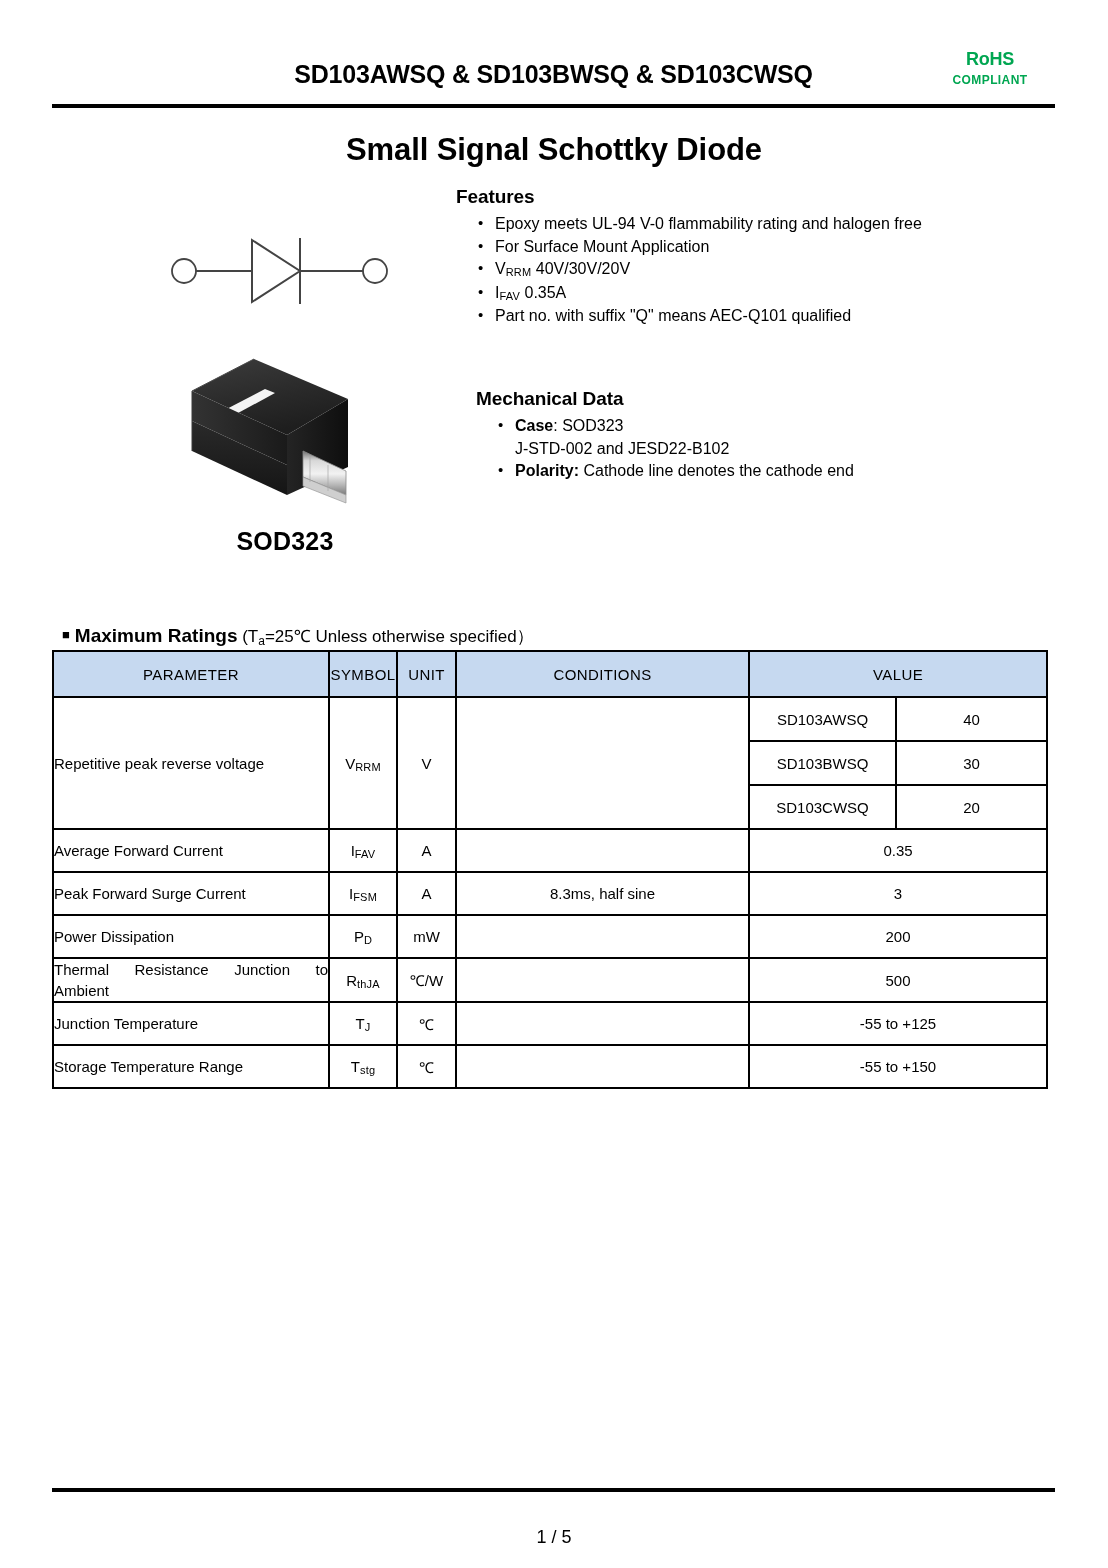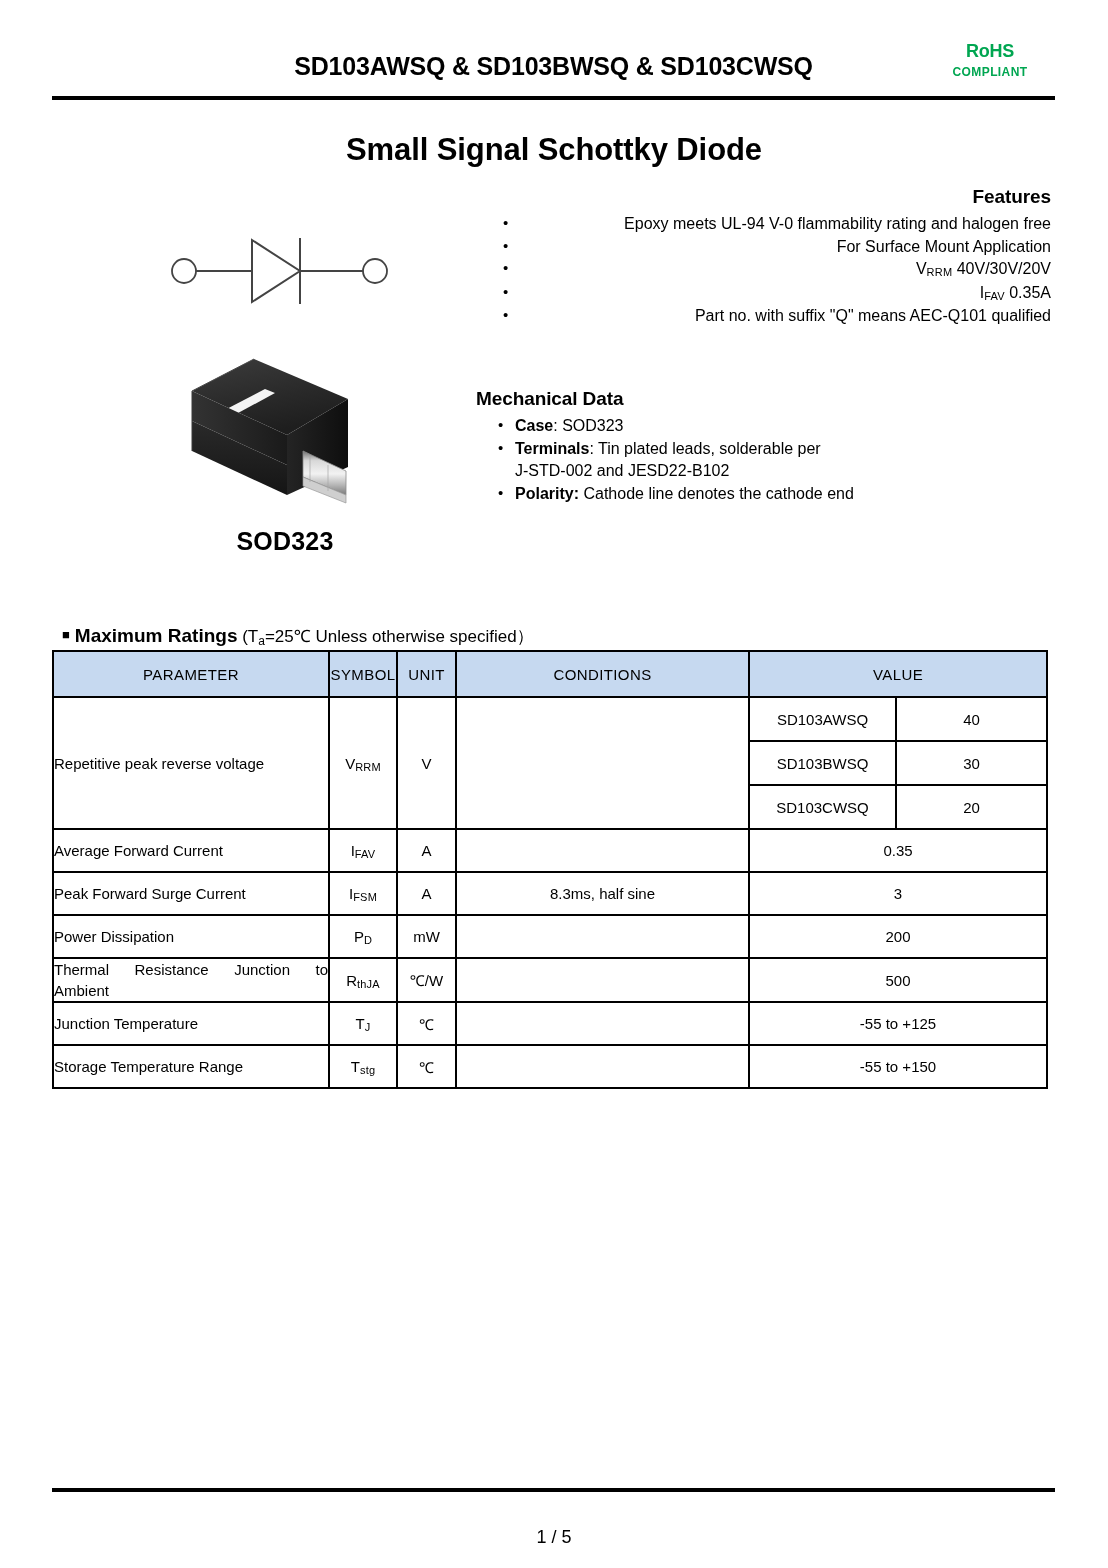--- a/index.html
+++ b/index.html
@@ -12,21 +12,21 @@
     height: 1568px;
     position: relative;
     font-family: "Liberation Sans", sans-serif;
     color: #000000;
     overflow: hidden;
   }
 
   
   .page-header {
     position: absolute;
-    left: 0; top: 0;
+    left: 0; top: 8px;
     width: 1108px;
     height: 112px;
   }
   .part-title {
     position: absolute;
     left: 52px; top: 66px;
     width: 1003px;
     text-align: center;
     font-size: 25px;
     font-weight: bold;
@@ -88,23 +88,22 @@
     width: 230px;
     text-align: center;
     font-size: 25px;
     font-weight: bold;
     letter-spacing: 0.2px;
   }
 
   
   .features-block {
     position: absolute;
-    left: 481px; top: 186px;
+    left: 456px; top: 186px;
     width: 570px;
-    text-align: right;
   }
   .mech-block {
     position: absolute;
     left: 476px; top: 388px;
     width: 570px;
   }
   .sec-head {
     font-size: 19px;
     font-weight: bold;
     margin: 0 0 5px 0;
@@ -318,21 +317,20 @@
     <li><span>V</span><span class="sub">RRM</span><span> 40V/30V/20V</span></li>
     <li><span>I</span><span class="sub">FAV</span><span> 0.35A</span></li>
     <li><span>Part no. with suffix "Q" means AEC-Q101 qualified</span></li>
   </ul>
 </div>
 
 <div class="mech-block">
   <div class="sec-head">Mechanical Data</div>
   <ul class="bullets">
     <li><span class="bold-term">Case</span><span>: SOD323</span></li>
-    <li><span class="bold-term">Terminals</span><span>: Tin plated leads, solderable per</span></li>
   </ul>
   <div class="cont-line">J-STD-002 and JESD22-B102</div>
   <ul class="bullets">
     <li><span class="bold-term">Polarity:</span><span> Cathode line denotes the cathode end</span></li>
   </ul>
 </div>
 
 <div class="ratings-heading">
   <span class="sq">■</span><span class="hd-bold">Maximum Ratings</span><span class="hd-norm"> </span><span class="hd-norm">(T</span><span class="tsub">a</span><span class="hd-norm">=25℃ Unless otherwise specified）</span>
 </div>

